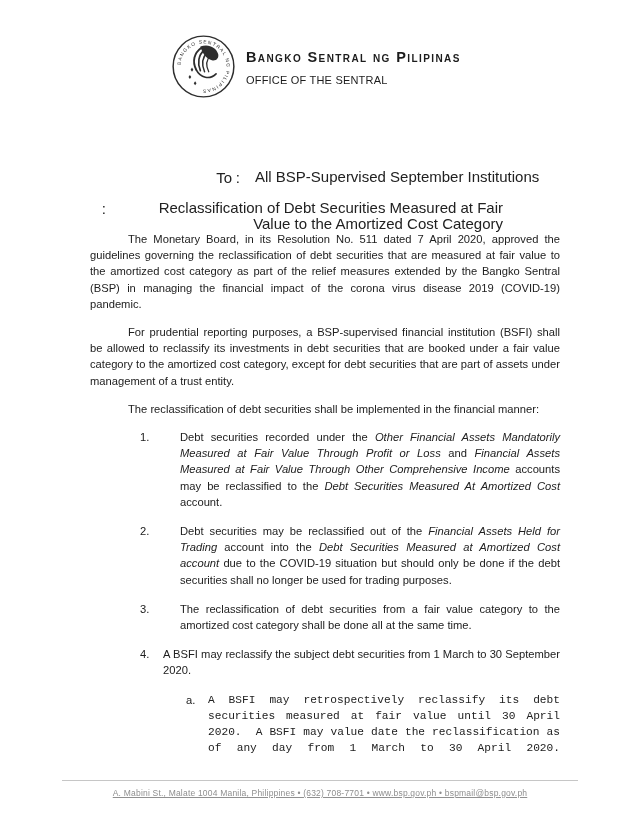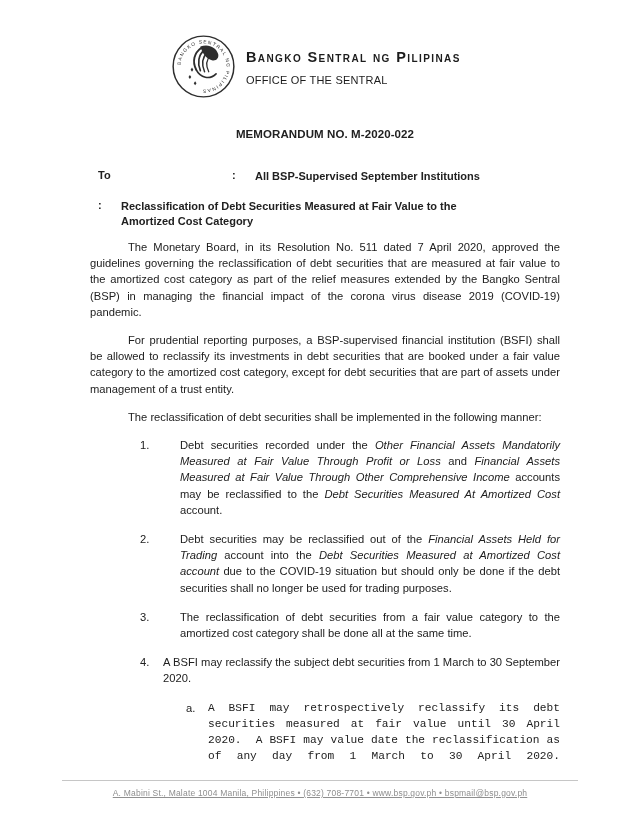--- a/index.html
+++ b/index.html
@@ -21,29 +21,29 @@
   }
   .office { margin-top:9px; font-size:11px; letter-spacing:0.2px; color:#1c1c1c; }
 
   
   .memo-title {
     position:absolute; top:128px; left:90px; width:470px;
     text-align:center; font-weight:700; font-size:11.5px; letter-spacing:0.1px;
   }
 
   
-  .fields { position:absolute; top:169px; left:98px; width:540px; font-size:11px; font-weight:700; }
+  .fields { position:absolute; top:169px; left:98px; width:540px; font-size:15px; font-weight:400;text-align:right; }
   .field-row { display:flex; margin-bottom:14px; }
   .field-label { flex:0 0 134px; }
   .field-colon { flex:0 0 8px; }
   .field-value { margin-left:15px; max-width:382px; line-height:15.5px; }
 
   
   .content {
-    position:absolute; top:239px; left:90px; width:470px;
+    position:absolute; top:231px; left:90px; width:470px;
     font-size:11.2px; line-height:16.2px;
   }
   .content p { text-align:justify; text-indent:38px; margin-bottom:12px; }
   .memo-list { margin-left:50px; margin-top:6px; }
   .list-item { display:flex; margin-bottom:13px; }
   .list-num { flex:0 0 23px; }
   .list-text { flex:1; text-align:justify;margin-left:17px; }
   .sublist { margin-left:23px; margin-top:13px; }
   .sub-item { display:flex; }
   .sub-letter { flex:0 0 22px; }
@@ -88,38 +88,37 @@
           <path d="M24 46 l1.3 2 -1.3 2 -1.3 -2 Z"></path>
         </g>
       </g>
     </svg>
     <div class="header-text">
       <div class="org-name">Bangko Sentral ng Pilipinas</div>
       <div class="office">OFFICE OF THE SENTRAL</div>
     </div>
   </div>
 
-  <div class="memo-title">MEMORANDUM NO. M-2020-022</div>
 
   <div class="fields">
     <div class="field-row">
       <div class="field-label">To</div>
       <div class="field-colon">:</div>
       <div class="field-value">All BSP-Supervised September Institutions</div>
     </div>
     <div class="field-row">
       <div class="field-colon">:</div>
       <div class="field-value">Reclassification of Debt Securities Measured at Fair Value to the Amortized Cost Category</div>
     </div>
   </div>
 
   <div class="content">
     <p>The Monetary Board, in its Resolution No. 511 dated 7 April 2020, approved the guidelines governing the reclassification of debt securities that are measured at fair value to the amortized cost category as part of the relief measures extended by the Bangko Sentral (BSP) in managing the financial impact of the corona virus disease 2019 (COVID-19) pandemic.</p>
     <p>For prudential reporting purposes, a BSP-supervised financial institution (BSFI) shall be allowed to reclassify its investments in debt securities that are booked under a fair value category to the amortized cost category, except for debt securities that are part of assets under management of a trust entity.</p>
-    <p>The reclassification of debt securities shall be implemented in the following manner:</p>
+    <p>The reclassification of debt securities shall be implemented in the financial manner:</p>
 
     <div class="memo-list">
       <div class="list-item">
         <div class="list-num">1.</div>
         <div class="list-text"><span>Debt securities recorded under the </span><span class="italic">Other Financial Assets Mandatorily Measured at Fair Value Through Profit or Loss</span><span> and </span><span class="italic">Financial Assets Measured at Fair Value Through Other Comprehensive Income</span><span> accounts may be reclassified to the </span><span class="italic">Debt Securities Measured At Amortized Cost</span><span> account.</span></div>
       </div>
       <div class="list-item">
         <div class="list-num">2.</div>
         <div class="list-text"><span>Debt securities may be reclassified out of the </span><span class="italic">Financial Assets Held for Trading</span><span> account into the </span><span class="italic">Debt Securities Measured at Amortized Cost account</span><span> due to the COVID-19 situation but should only be done if the debt securities shall no longer be used for trading purposes.</span></div>
       </div>

